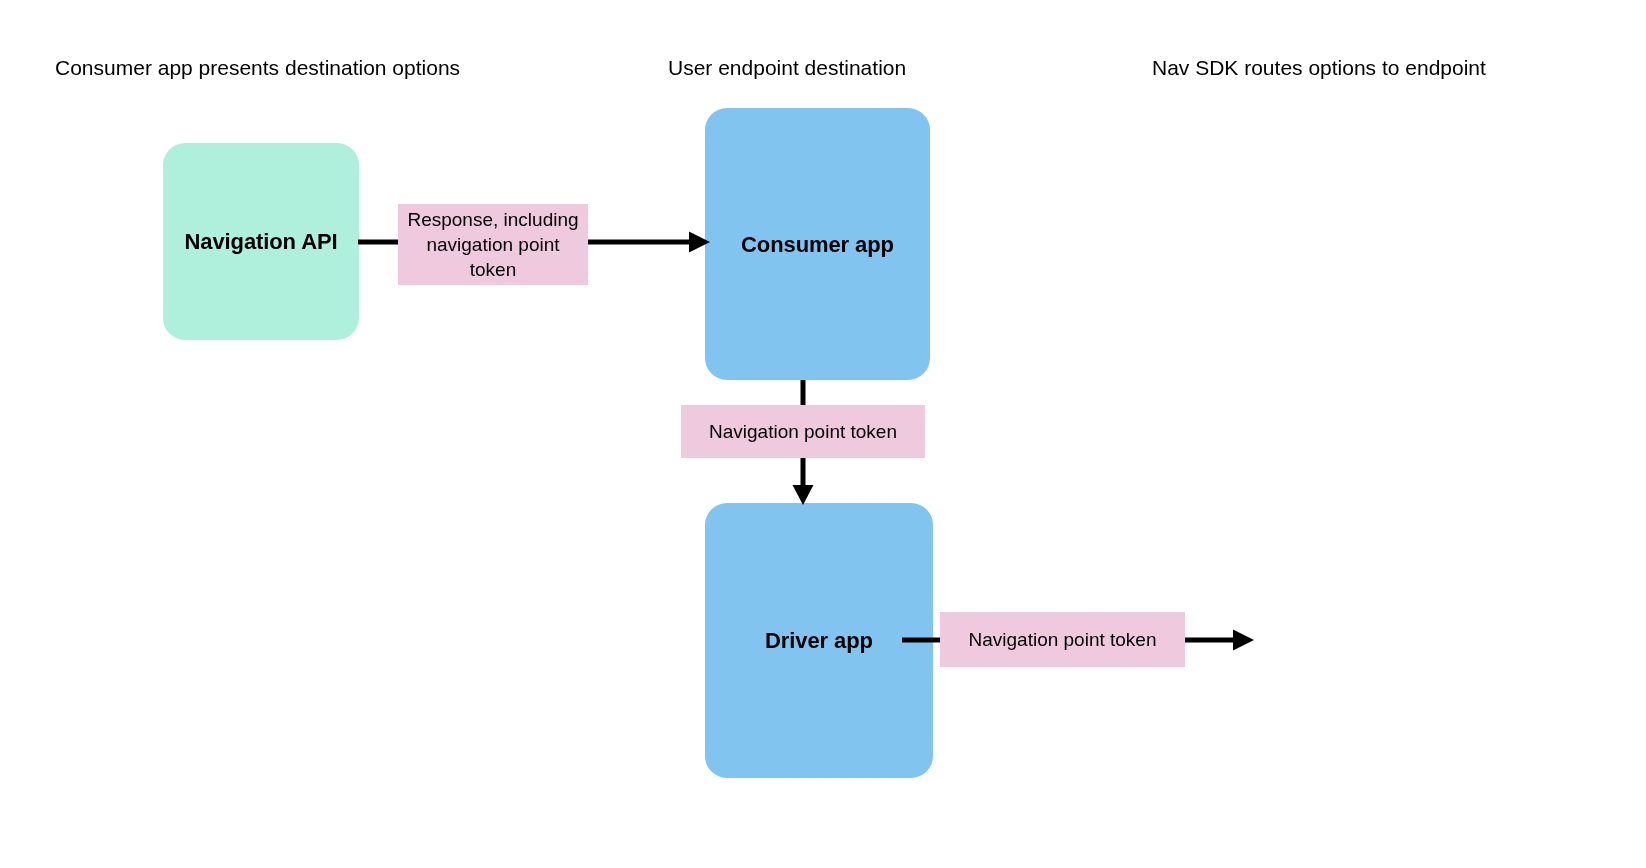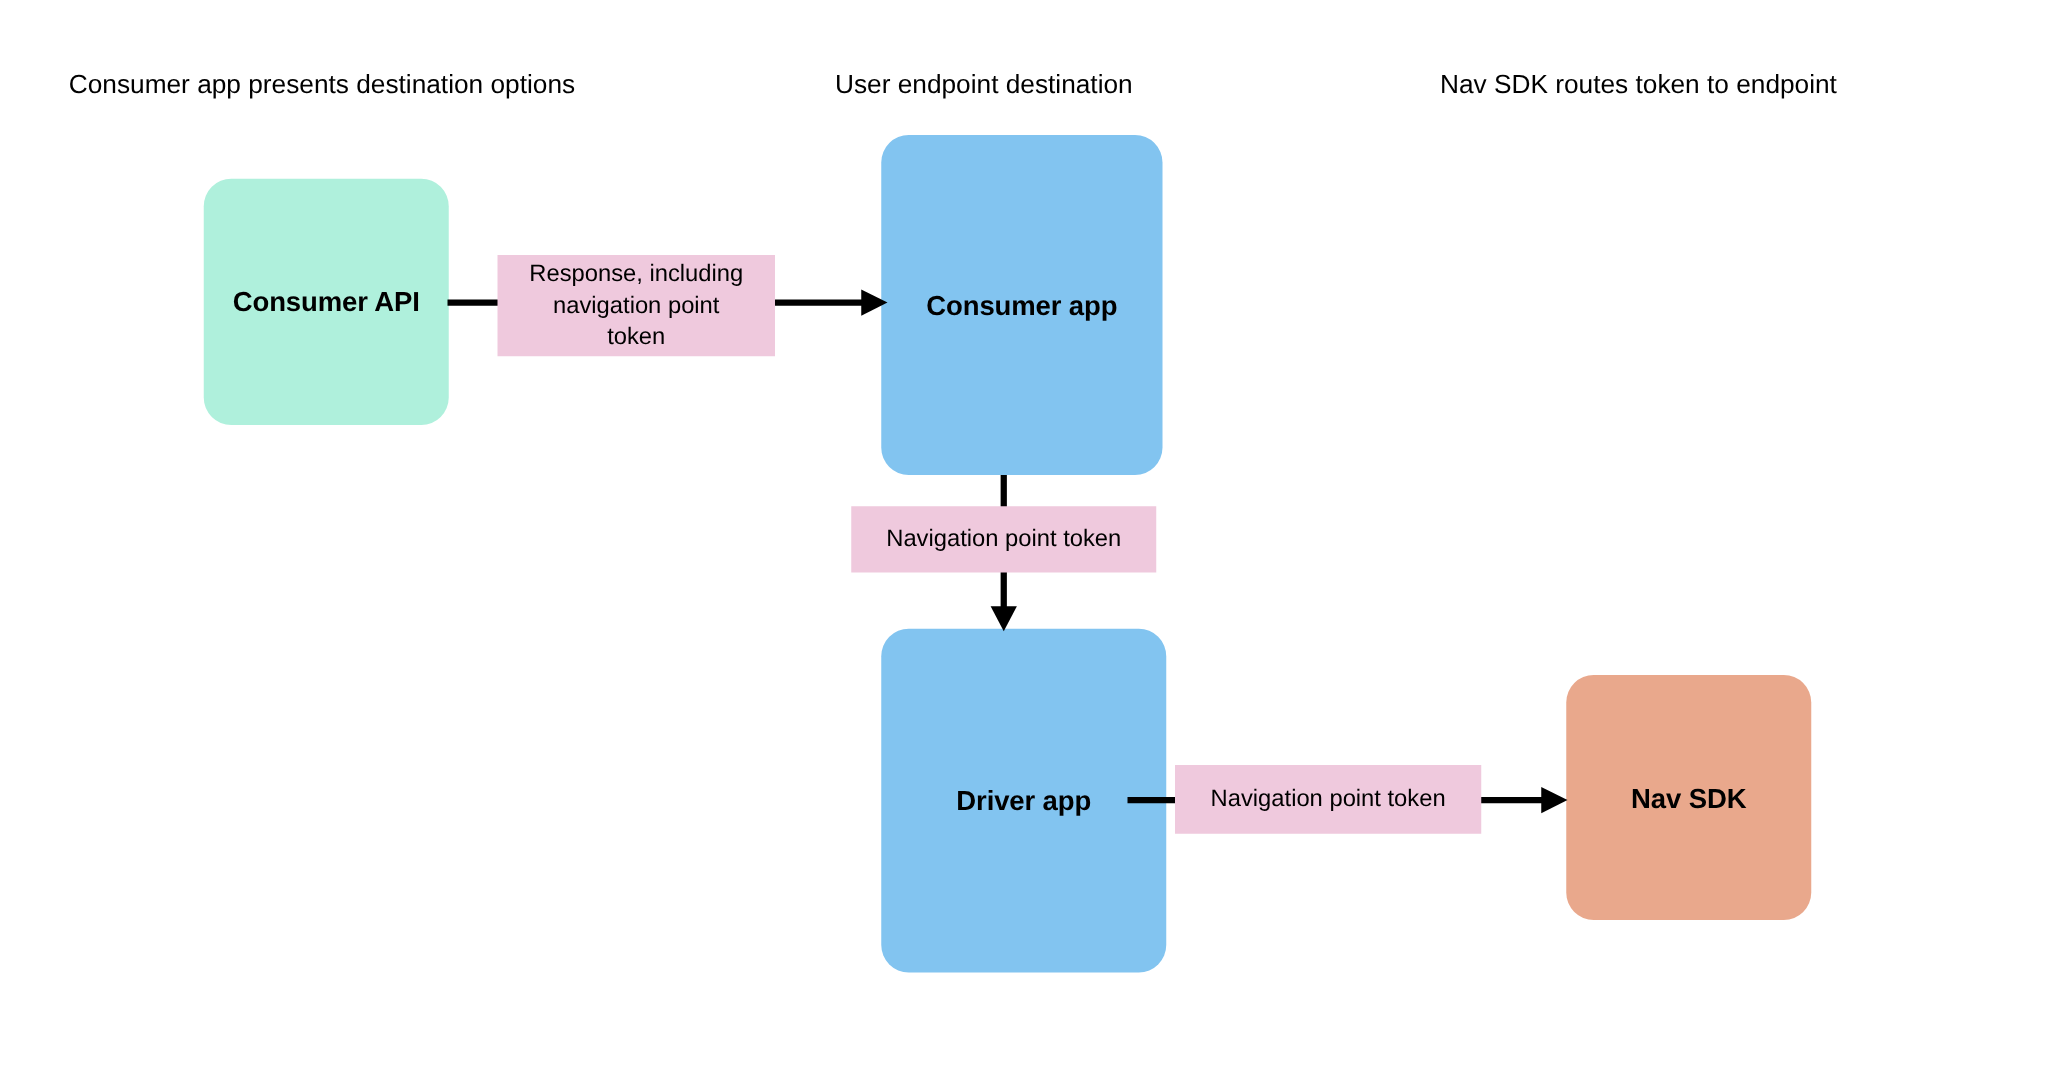--- a/index.html
+++ b/index.html
@@ -70,21 +70,21 @@
 </style>
 </head>
 <body>
 
 <div id="canvas">
 
   <div class="col-header" style="left:55px; top:55px;">Consumer app presents destination options</div>
 
   <div class="col-header" style="left:668px; top:55px;">User endpoint destination</div>
 
-  <div class="col-header" style="left:1152px; top:55px;">Nav SDK routes token to endpoint</div>
+  <div class="col-header" style="left:1152px; top:55px;">Nav SDK routes options to endpoint</div>
 
   <div class="connector" style="left:358px; top:230px; width:352px; height:24px;">
     <svg width="352" height="24" viewBox="0 0 352 24" aria-hidden="true">
       <line x1="0" y1="12" x2="334" y2="12" stroke="#000000" stroke-width="5"></line>
       <polygon points="331,1.5 352,12 331,22.5" fill="#000000"></polygon>
     </svg>
   </div>
 
   <div class="connector" style="left:791px; top:380px; width:24px; height:125px;">
     <svg width="24" height="125" viewBox="0 0 24 125" aria-hidden="true">
@@ -94,36 +94,33 @@
   </div>
 
   <div class="connector" style="left:902px; top:628px; width:352px; height:24px;">
     <svg width="352" height="24" viewBox="0 0 352 24" aria-hidden="true">
       <line x1="0" y1="12" x2="334" y2="12" stroke="#000000" stroke-width="5"></line>
       <polygon points="331,1.5 352,12 331,22.5" fill="#000000"></polygon>
     </svg>
   </div>
 
   <div class="node" style="left:163px; top:143px; width:196px; height:197px; background:#AFF0DC;">
-    <span class="node-label">Consumer API</span>
+    <span class="node-label">Navigation API</span>
   </div>
 
   <div class="node" style="left:705px; top:108px; width:225px; height:272px; background:#82C4F0;">
     <span class="node-label">Consumer app</span>
   </div>
 
   <div class="node" style="left:705px; top:503px; width:228px; height:275px; background:#82C4F0;">
     <span class="node-label">Driver app</span>
   </div>
 
-  <div class="node" style="left:1253px; top:540px; width:196px; height:196px; background:#E9A88C;">
-    <span class="node-label">Nav SDK</span>
-  </div>
 
-  <div class="edge-label" style="left:398px; top:204px; width:222px; height:81px; background:#EFC9DD;">
+  <div class="edge-label" style="left:398px; top:204px; width:190px; height:81px; background:#EFC9DD;">
     <span class="edge-label-text">Response, including<br>navigation point<br>token</span>
   </div>
 
   <div class="edge-label" style="left:681px; top:405px; width:244px; height:53px; background:#EFC9DD;">
     <span class="edge-label-text">Navigation point token</span>
   </div>
 
   <div class="edge-label" style="left:940px; top:612px; width:245px; height:55px; background:#EFC9DD;">
     <span class="edge-label-text">Navigation point token</span>
   </div>

